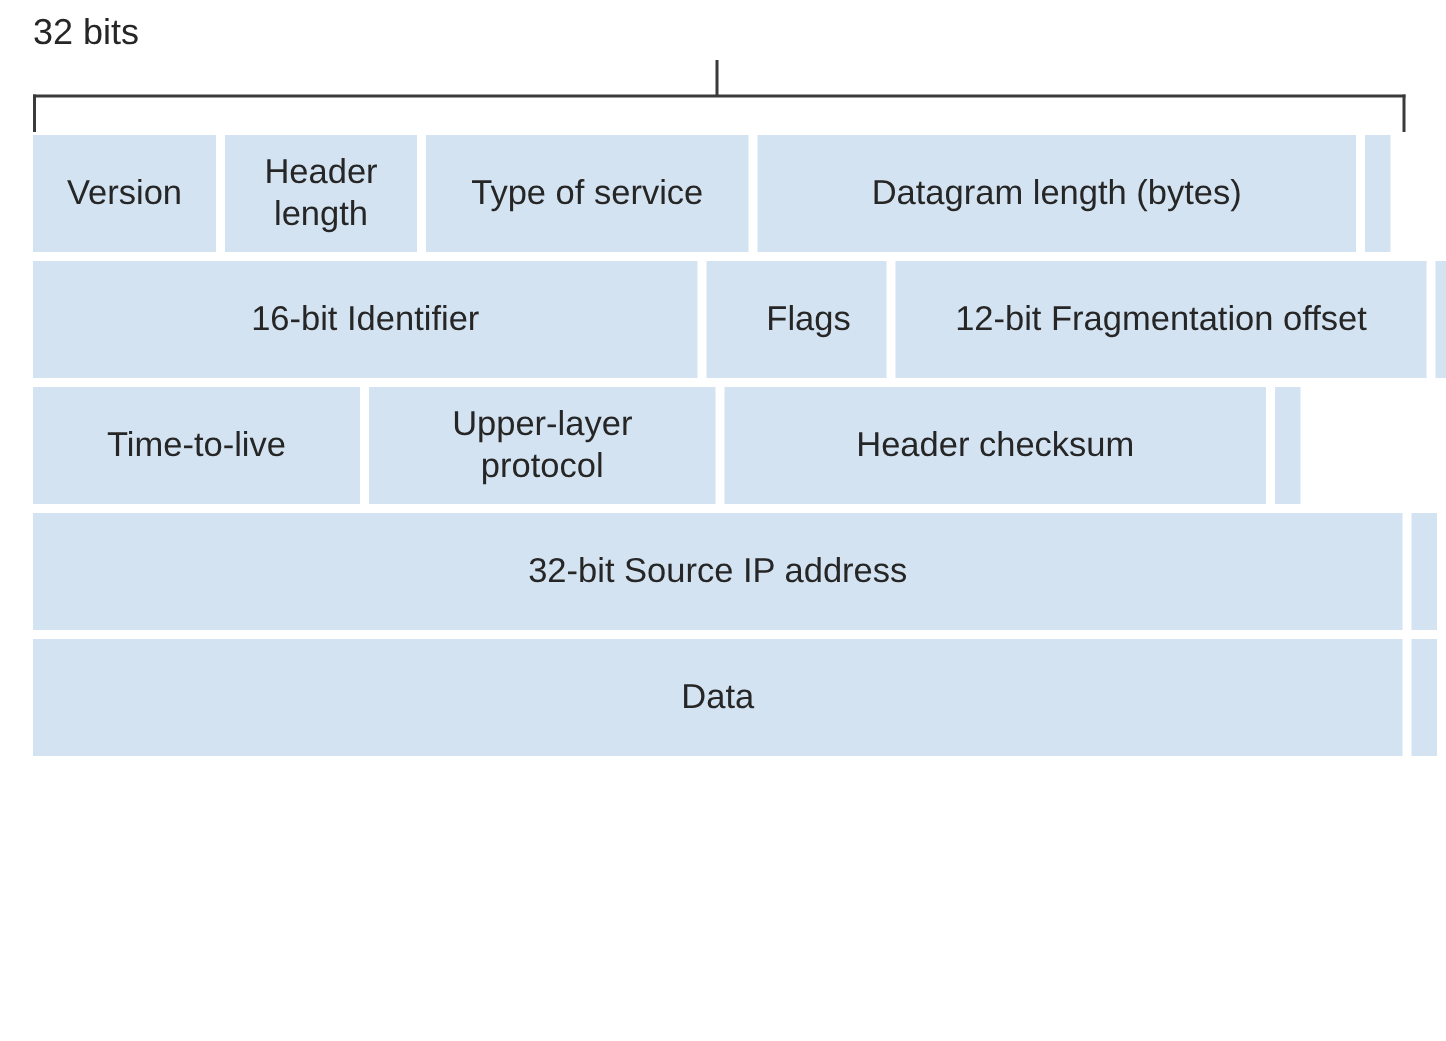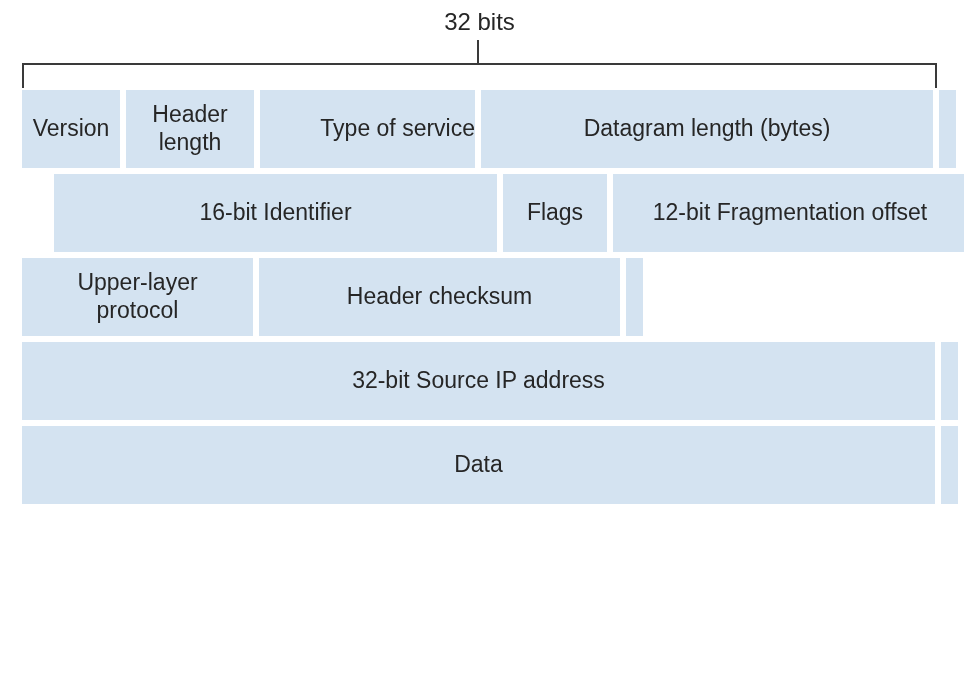--- a/index.html
+++ b/index.html
@@ -16,21 +16,21 @@
   .canvas{
     position:relative;
     width:964px;height:694px;
     background:var(--bg);
     overflow:hidden;
     color:var(--text);
   }
   .fig-title{
     position:absolute;
     left:22px;top:8px;width:915px;
-    text-align:center;
+    text-align:left;
     font-size:24px;
     color:var(--text);
   }
   .center-tick{
     position:absolute;
     left:477px;top:40px;
     width:2px;height:24px;
     background:var(--line);
   }
   .bracket{
@@ -56,26 +56,26 @@
     background:var(--cell);
     display:flex;
     align-items:center;
     justify-content:center;
     text-align:center;
     font-size:23px;
     line-height:1.2;
     flex:0 0 auto;
   }
   .cell span{display:inline-block;}
-  .w-version{width:98px;}
+  .w-version{width:122px;}
   .w-hlen{width:128px;align-items:center;}
-  .w-tos{width:215px;justify-content:flex-end;}
-  .w-dlen{width:452px;}
-  .w-ident{width:443px;margin-left:32px;}
-  .w-flags{width:104px;}
+  .w-tos{width:215px;}
+  .w-dlen{width:399px;}
+  .w-ident{width:443px;}
+  .w-flags{width:104px;padding-left:16px;}
   .w-frag{width:354px;}
   .w-ttl{width:218px;}
   .w-ulp{width:231px;}
   .w-hcs{width:361px;}
   .w-full{width:913px;}
   .w-sliver{width:17px;}
   .wrap-hlen span{max-width:95px;}
   .wrap-ulp span{max-width:150px;}
 </style>
 </head>
@@ -112,20 +112,23 @@
       <div class="cell w-flags">
           <span>Flags</span>
         </div>
       <div class="cell w-frag">
           <span>12-bit Fragmentation offset</span>
         </div>
       <div class="cell w-sliver"></div>
     </div>
 
     <div class="row">
+      <div class="cell w-ttl">
+          <span>Time-to-live</span>
+        </div>
       <div class="cell w-ulp wrap-ulp">
           <span>Upper-layer protocol</span>
         </div>
       <div class="cell w-hcs">
           <span>Header checksum</span>
         </div>
       <div class="cell w-sliver"></div>
     </div>
 
     <div class="row">

